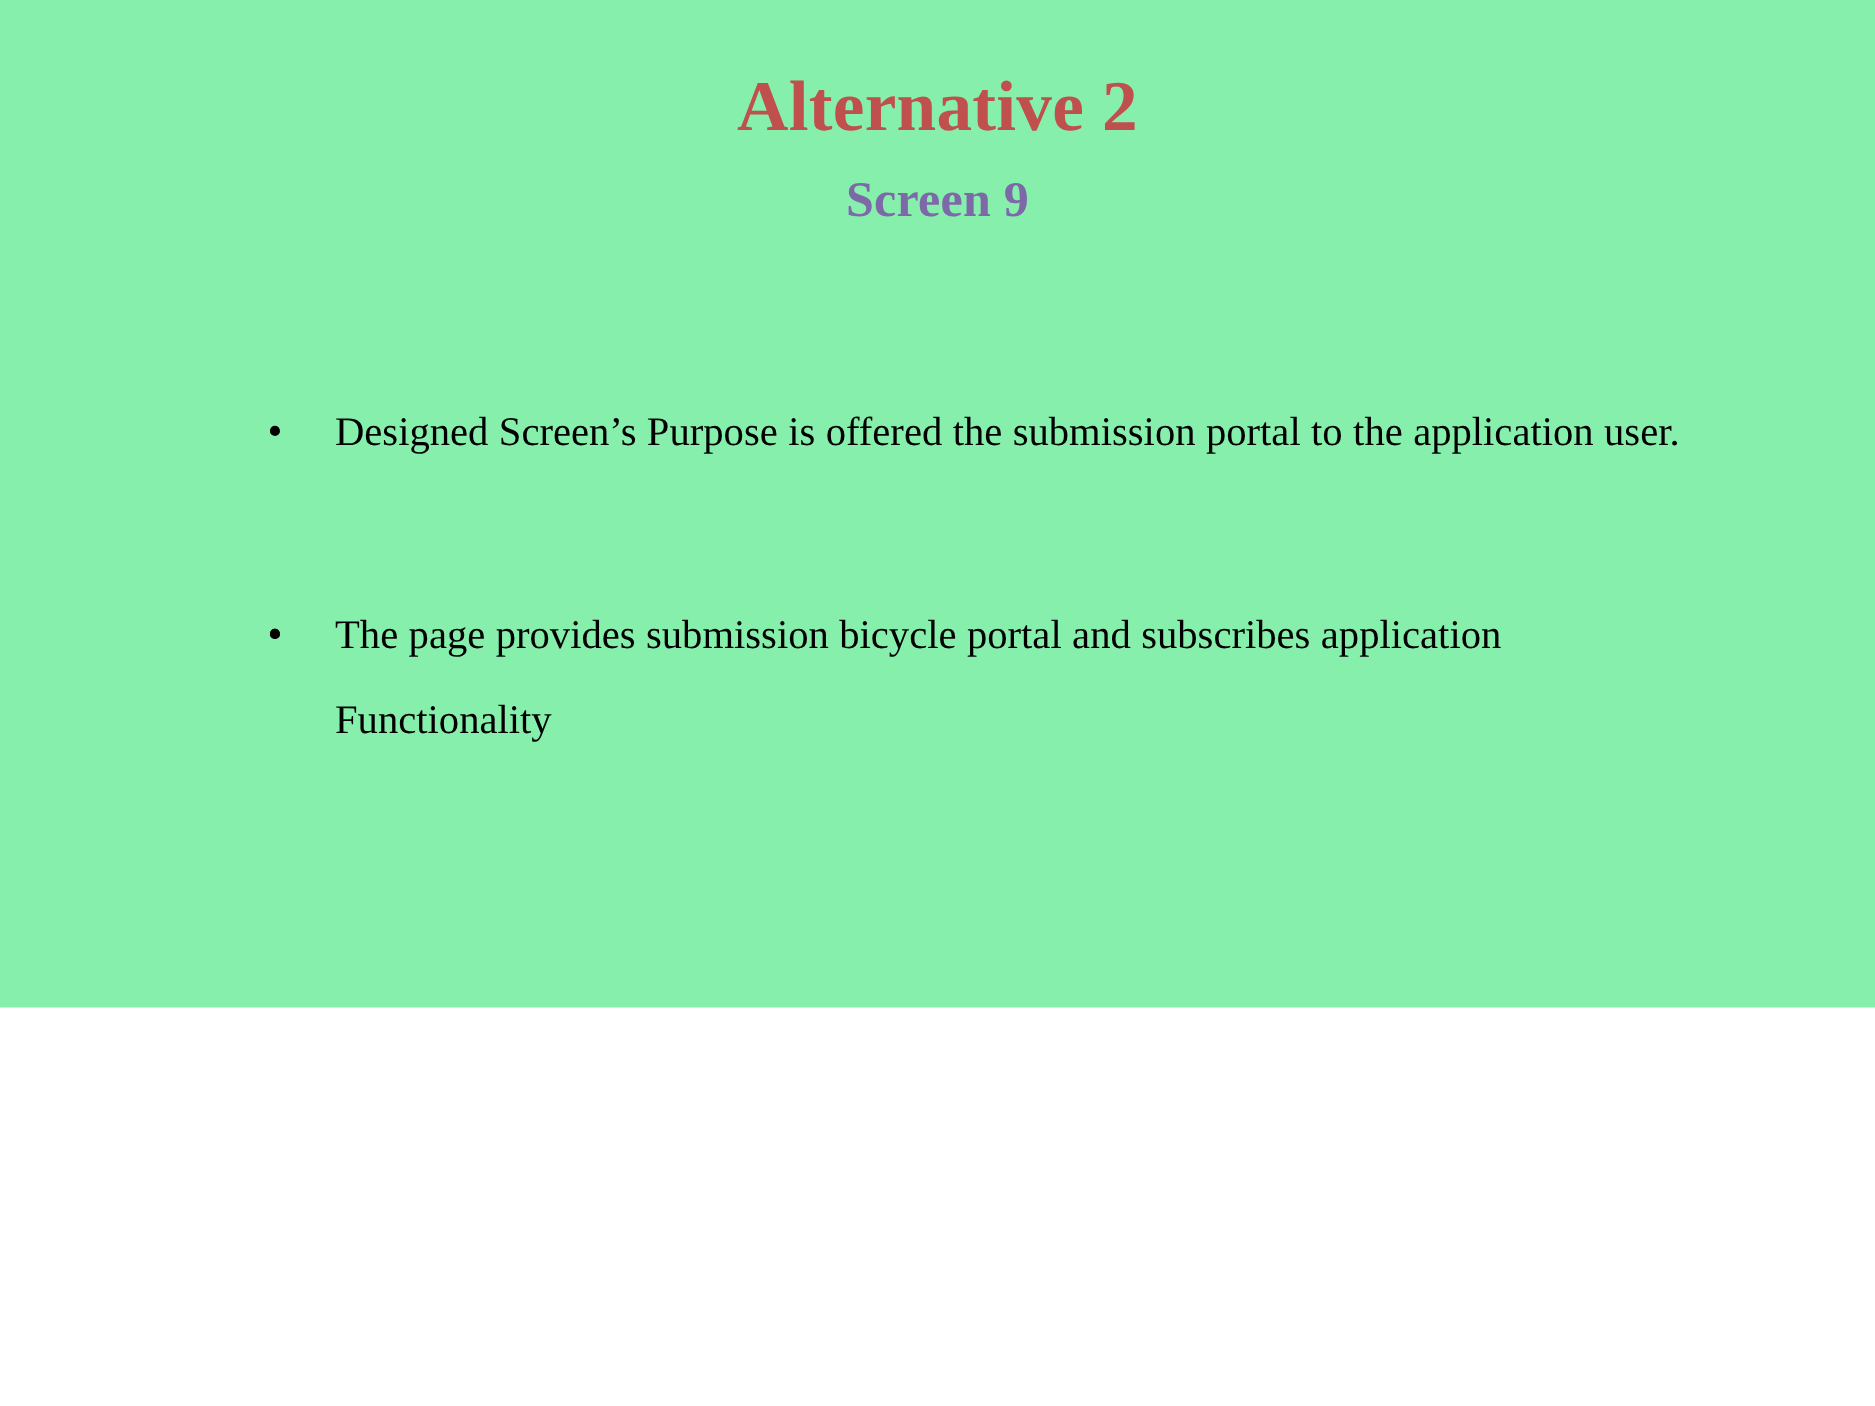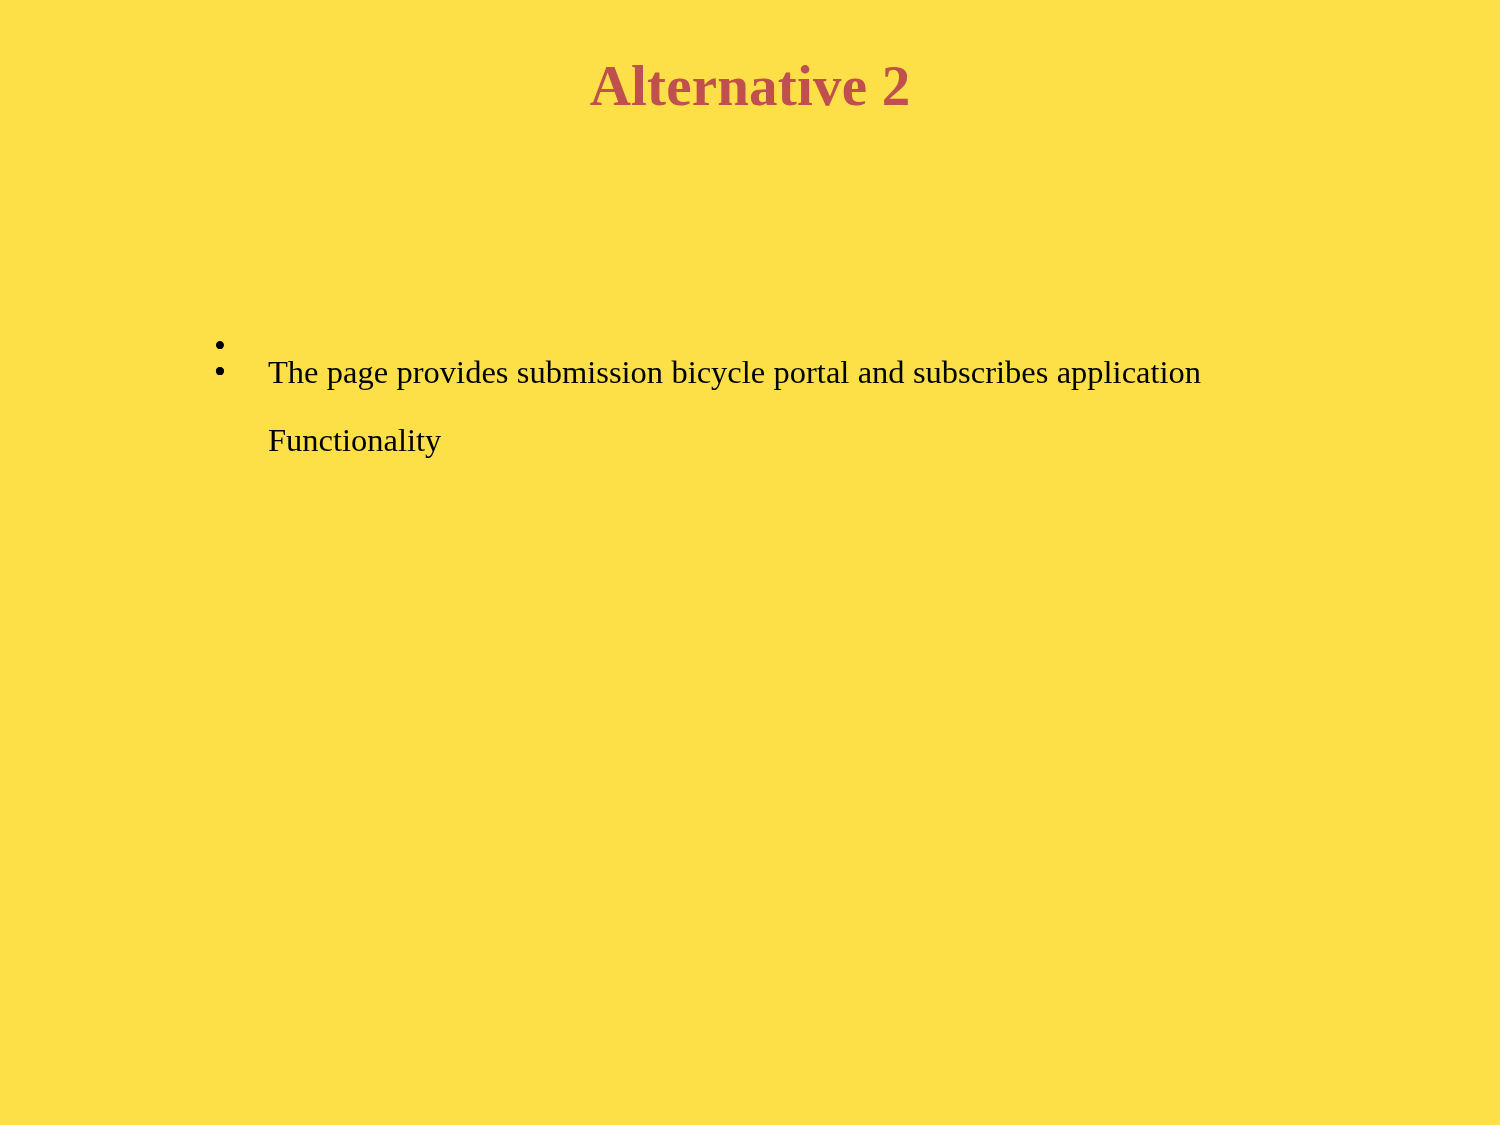--- a/index.html
+++ b/index.html
@@ -11,22 +11,22 @@
     width: 1500px;
     height: 1125px;
     font-family: "Liberation Serif", "DejaVu Serif", serif;
     color: #000000;
     overflow: hidden;
   }
 
   .slide {
     position: relative;
     width: 1500px;
-    height: 1125px;
-    background: #fde047;
+    height: 806px;
+    background: #86efac;
     box-sizing: border-box;
   }
 
   
   .title-block {
     position: absolute;
     top: 56px;
     left: 0;
     width: 1500px;
     text-align: center;
@@ -95,26 +95,28 @@
     width: 100%;
   }
 </style>
 </head>
 <body>
 
 <div class="slide">
 
   <div class="title-block">
     <h1 class="slide-title">Alternative 2</h1>
+    <h2 class="slide-subtitle">Screen 9</h2>
   </div>
 
   <div class="body-block">
 
     <div class="bullet-item">
       <span class="bullet-marker">•</span>
+      <span class="bullet-text">Designed Screen’s Purpose is offered the submission portal to the application user.</span>
     </div>
 
     <div class="bullet-item">
       <span class="bullet-marker">•</span>
     </div>
 
     <div class="bullet-item">
       <span class="bullet-marker">•</span>
       <span class="bullet-text">The page provides submission bicycle portal and subscribes application  Functionality</span>
     </div>

